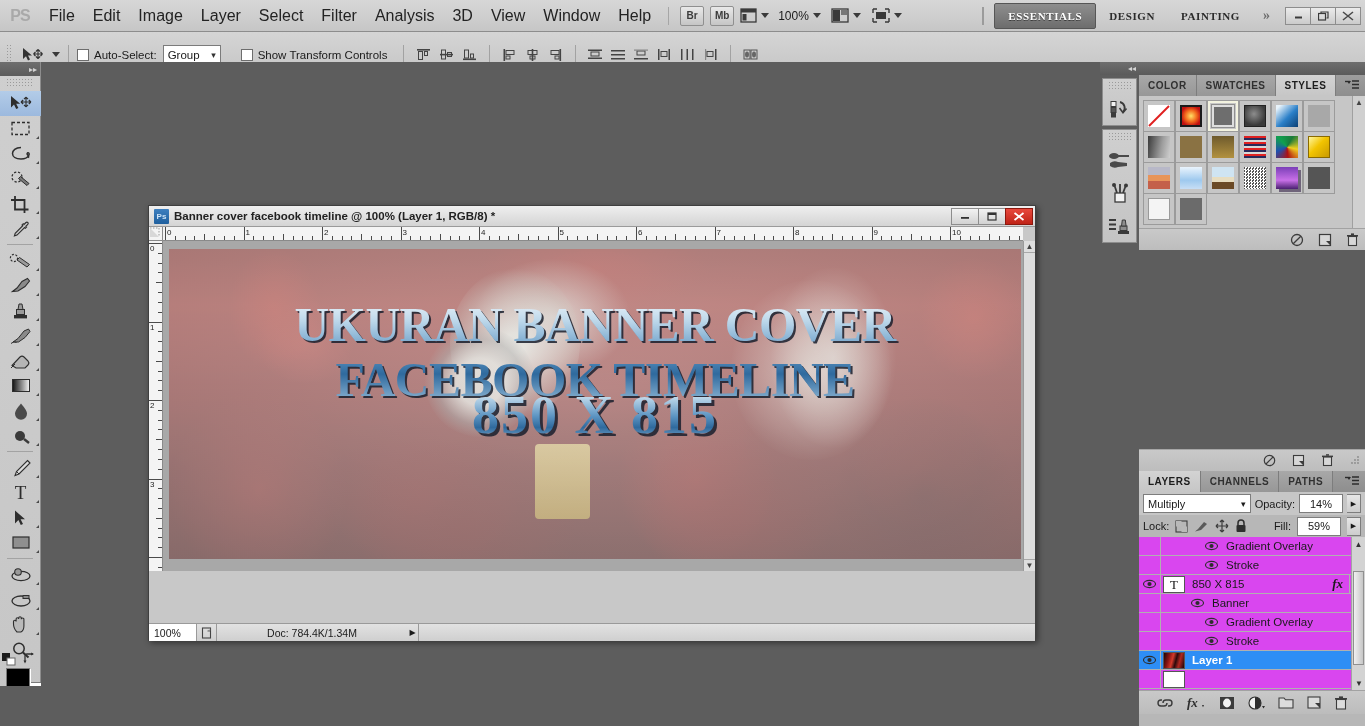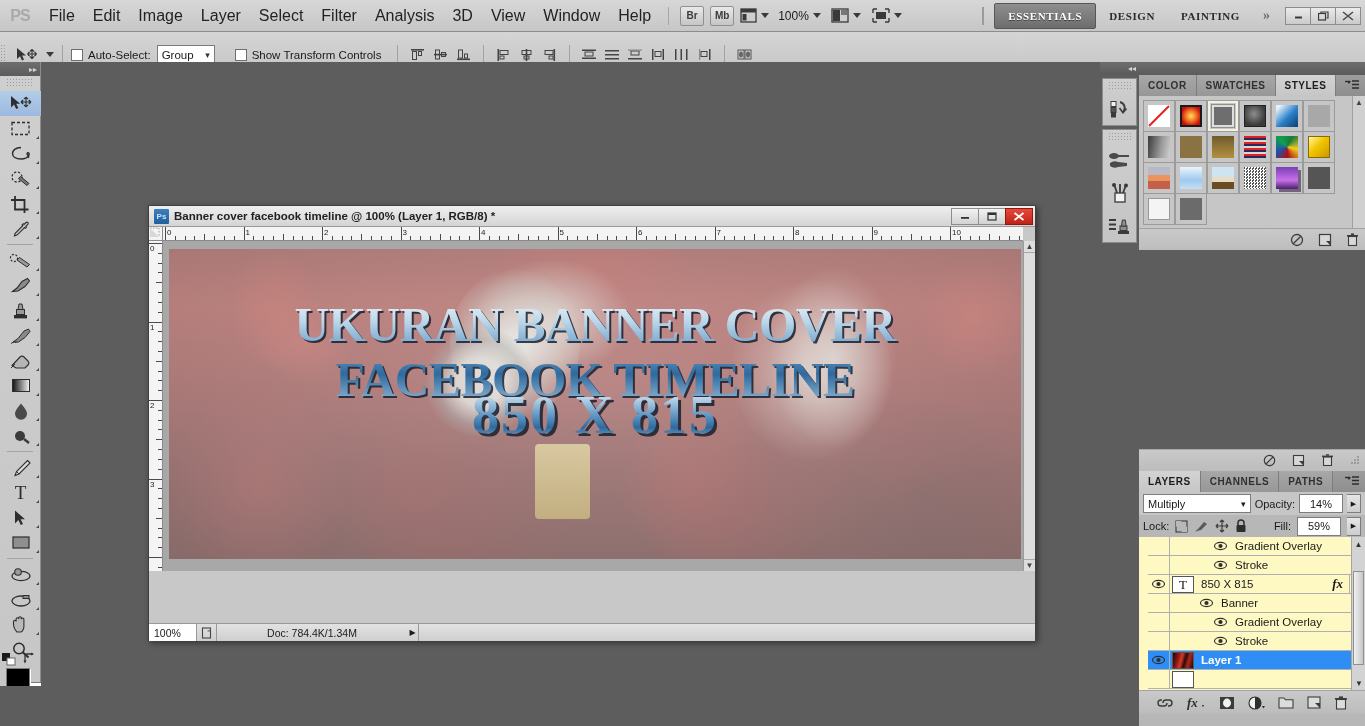--- a/index.html
+++ b/index.html
@@ -59,21 +59,21 @@
     background: linear-gradient(to bottom,#ebebeb,#cbcbcb);
     display: flex; align-items: center; justify-content: center;
     font-size: 10px; color: #3a3a3a; margin-left: -1px;
   }
 
   
   .optionsbar {
     position: absolute; left: 0; top: 32px; width: 1365px; height: 46px;
     background: linear-gradient(to bottom,#d5d5d5,#c4c4c4);
     border-bottom: 1px solid #8d8d8d;
-    display: flex; align-items: center;  text-align: right;
+    display: flex; align-items: center; padding-left: 6px; text-align: right;
   }
   .ob-grip {
     width: 6px; height: 22px; margin-right: 6px;
     background-image: radial-gradient(#9a9a9a 35%, transparent 36%);
     background-size: 3px 3px;
   }
   .ob-toolicon {
     width: 30px; height: 22px; display: flex; align-items: center; justify-content: center;
     position: relative;
   }
@@ -317,21 +317,21 @@
     display: flex; align-items: center; justify-content: center; font-size: 11px;
   }
   .spin {
     width: 14px; height: 19px; border: 1px solid #7d7d7d; border-left: none;
     background: linear-gradient(to bottom,#e6e6e6,#cdcdcd);
     display: flex; align-items: center; justify-content: center; font-size: 7px;
   }
   .lock-row { display: flex; align-items: center; height: 22px; padding: 0 4px; gap: 6px; }
 
   .layer-list {
-    position: relative; background: #fef9c3; overflow: hidden; padding-left: 9px;
+    position: relative; background: #d946ef; overflow: hidden;
   }
   .layer-row {
     display: flex; align-items: center; height: 19px;
     border-bottom: 1px solid #b0b0b0; font-size: 11.5px;
   }
   .eye-cell { width: 22px; display: flex; align-items: center; justify-content: center; border-right: 1px solid #b0b0b0; height: 19px; }
   .lr-thumb {
     width: 26px; height: 19px; display: flex; align-items: center; justify-content: center;
   }
   .thumb-box { width: 22px; height: 17px; border: 1px solid #555; background: #fff; }

